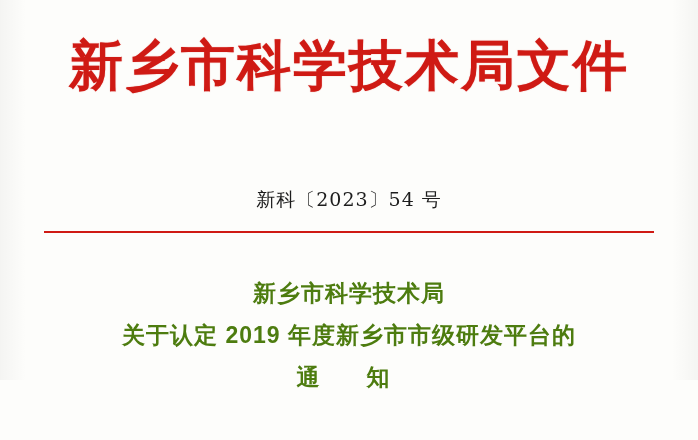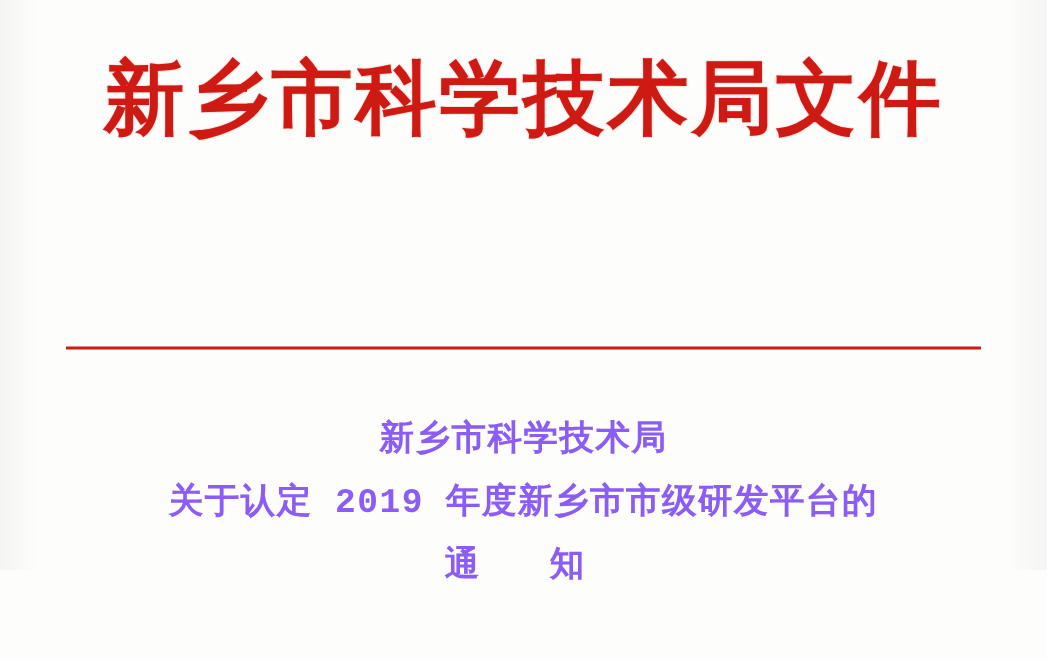--- a/index.html
+++ b/index.html
@@ -69,42 +69,43 @@
     height: 2px;
     background: #cf1a14;
   }
 
   .title-block {
     position: absolute;
     top: 272px;
     left: 0;
     width: 698px;
     text-align: center;
-    color: #8b5cf6;
-    font-family: Liberation Mono, monospace;
+    color: #4d7c0f;
+    font-family: Liberation Sans, sans-serif;
     font-weight: bold;
     font-size: 23px;
     line-height: 42px;
     letter-spacing: 1px;
   }
   .title-line {
     display: block;
     white-space: nowrap;
   }
   .title-line.spaced {
     letter-spacing: 12px;
   }
 </style>
 </head>
 <body>
 
 <div class="page">
 
   <div class="masthead">新乡市科学技术局文件</div>
 
+  <div class="docnum">新科〔2023〕54 号</div>
 
   <div class="redrule"></div>
 
   <div class="title-block">
     <span class="title-line">新乡市科学技术局</span>
     <span class="title-line">关于认定 2019 年度新乡市市级研发平台的</span>
     <span class="title-line spaced">通　知</span>
   </div>
 
 </div>

